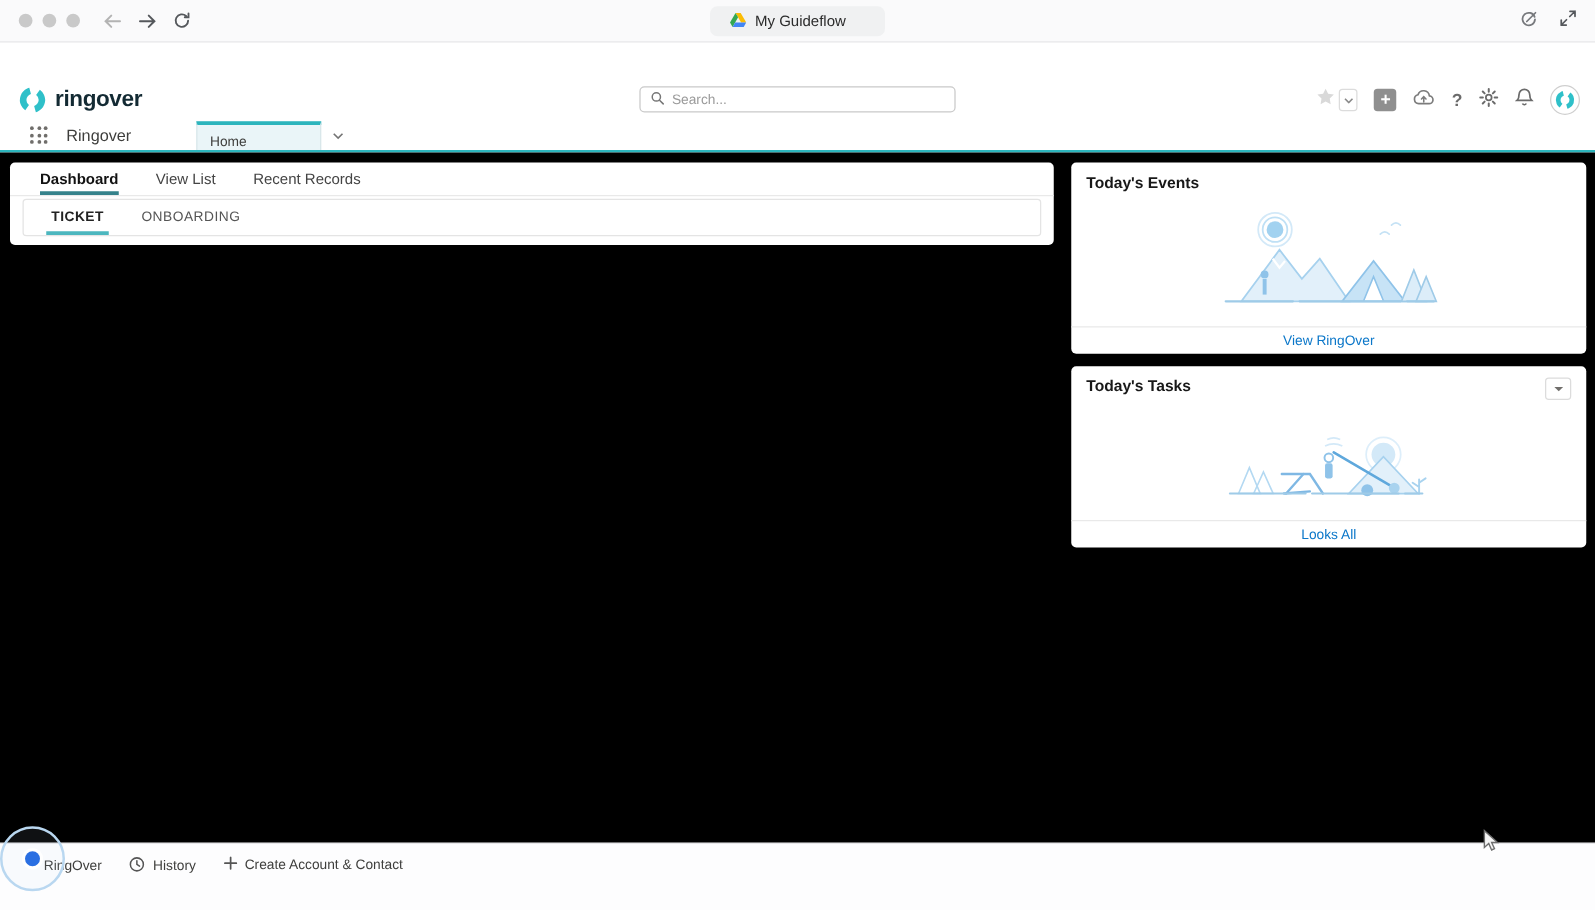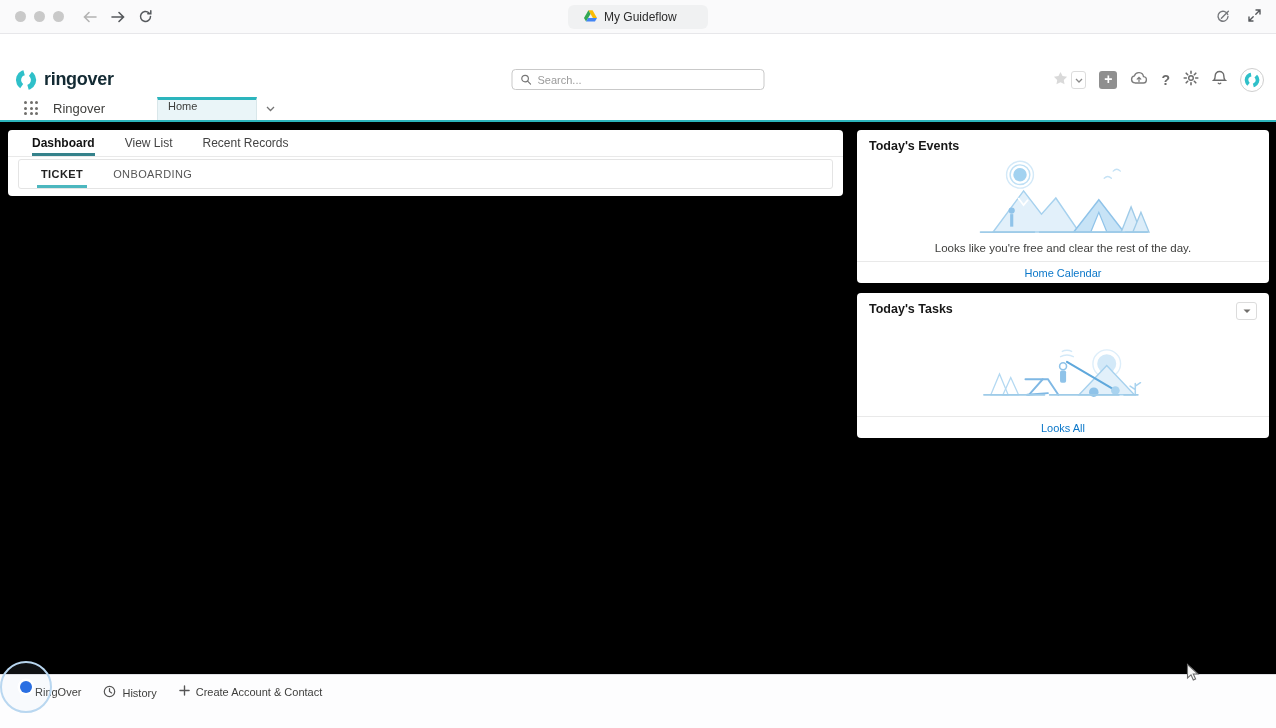--- a/index.html
+++ b/index.html
@@ -43,21 +43,21 @@
 
   
   .nav-bar { height:25px; background:#fff; border-bottom:2px solid #2cb5bd;
     display:flex; align-items:stretch; position:relative; }
   .waffle { width:15px; height:15px; display:grid; grid-template-columns:repeat(3,3px);
     grid-template-rows:repeat(3,3px); gap:2.5px; align-self:center; margin-left:24px; }
   .waffle i { background:#706e6b; border-radius:50%; display:block; }
   .app-name { font-size:13px; color:#3e3e3c; align-self:center; margin-left:14px; }
   .home-tab { margin-left:52px; width:100px; background:#eaf5f8; border-top:3px solid #2cb5bd;
     border-left:1px solid #d9e7ea; border-right:1px solid #d9e7ea;
-    display:flex; align-items:flex-start; padding-left:10px; font-size:11px; color:#3e3e3c; }
+    display:flex; align-items:flex-end; padding-left:10px; font-size:11px; color:#3e3e3c; }
   .tab-caret { width:26px; display:flex; align-items:center; justify-content:center; }
 
   
   .content { height:552px; background:#000000; position:relative; }
   .card { background:#fff; border-radius:4px; box-shadow:0 1px 3px rgba(0,0,0,0.08); position:absolute; }
 
   .main-card { left:8px; top:8px; width:835px; height:66px; }
   .main-tabs { display:flex; gap:30px; padding:0 24px; height:27px; align-items:center;
     border-bottom:1px solid #e9e9e9; }
   .main-tab { font-size:12px; color:#444; position:relative; height:100%; display:flex; align-items:center; cursor:pointer; }
@@ -254,23 +254,22 @@
         <path d="M50 48l6 8 5-6" fill="none" stroke="#ffffff" stroke-width="2"></path>
         <rect x="41" y="66" width="3.5" height="14" fill="#8fc3e9"></rect>
         <circle cx="42.7" cy="62" r="3.5" fill="#8fc3e9"></circle>
         <polygon points="112,86 140,50 168,86" fill="#c7e3f6" stroke="#8fc3e9" stroke-width="1.6"></polygon>
         <polygon points="131,86 140,64 149,86" fill="#ffffff" stroke="#8fc3e9" stroke-width="1.4"></polygon>
         <polygon points="165,86 176,58 187,86" fill="#dcedf9" stroke="#9fcbe8" stroke-width="1.5"></polygon>
         <polygon points="178,86 187,64 196,86" fill="#dcedf9" stroke="#9fcbe8" stroke-width="1.5"></polygon>
         <path d="M8 86h186" stroke="#9fcbe8" stroke-width="2" stroke-linecap="round" stroke-dasharray="60 6 90 6"></path>
       </svg>
     </div>
-    <div class="empty-text">Looks like you're free and clear the rest of the day.</div>
     <div class="card-footer">
-      <a class="card-link">Home Calendar</a>
+      <a class="card-link">View RingOver</a>
     </div>
   </div>
 
   <div class="card side-card tasks-card">
     <div class="card-head">
       <span class="card-title">Today's Tasks</span>
       <button class="card-menu-btn">
           <svg width="8" height="5" viewBox="0 0 8 5">
             <path d="M0.5 0.5 4 4l3.5-3.5" fill="#706e6b"></path>
           </svg>

